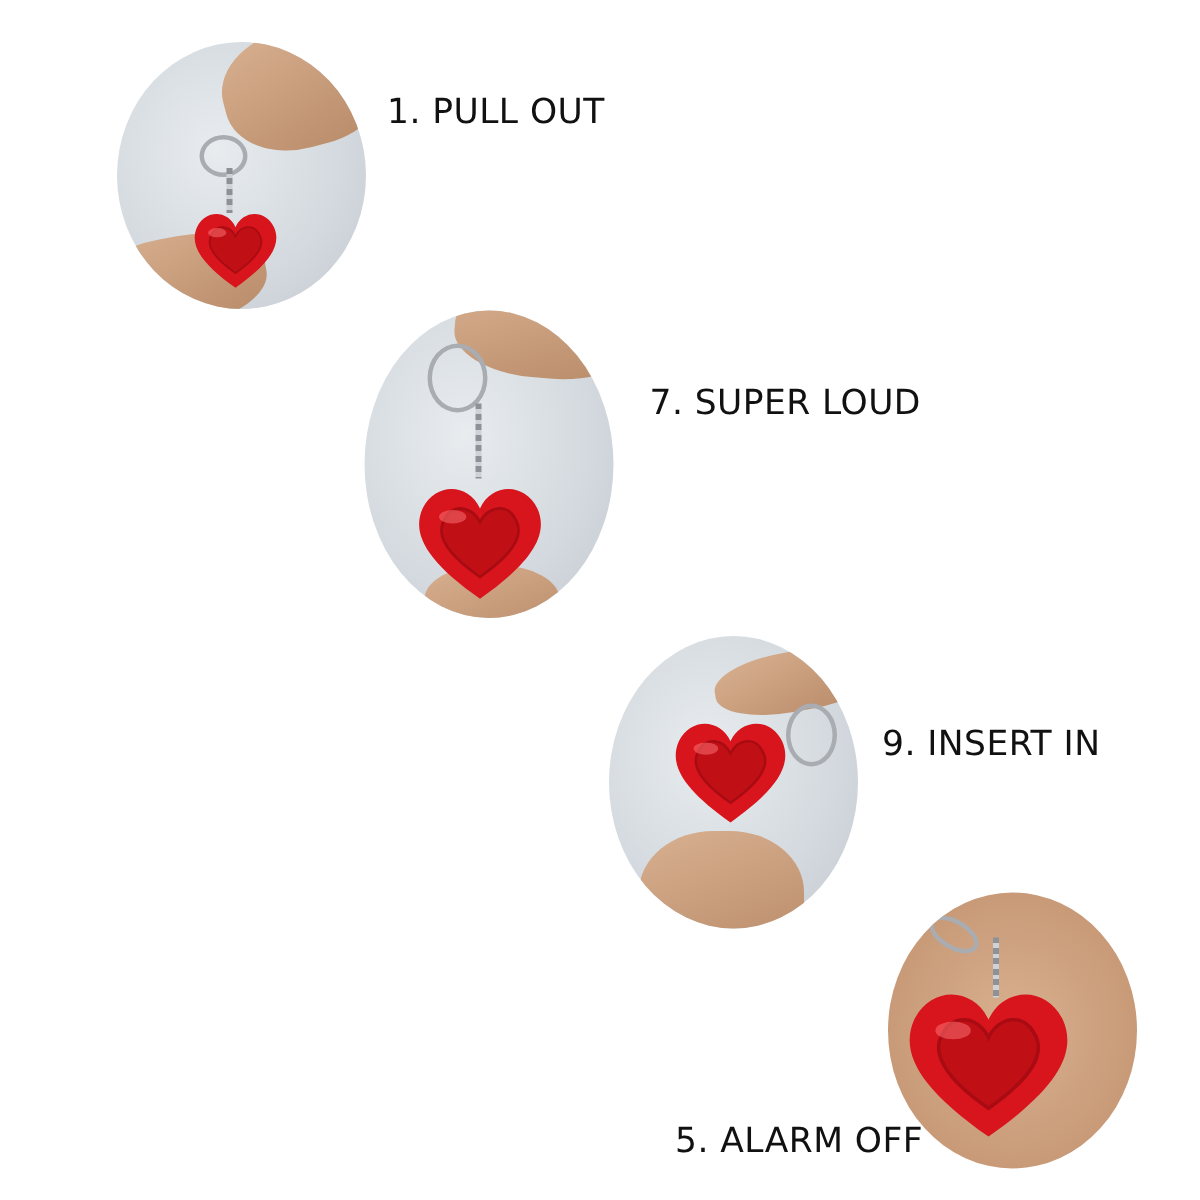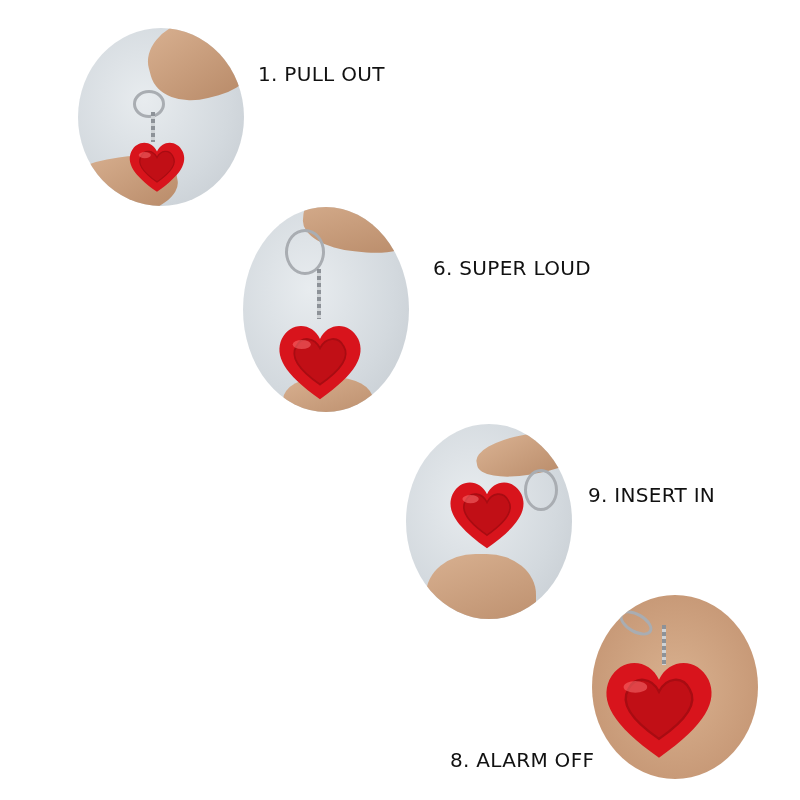--- a/index.html
+++ b/index.html
@@ -5,21 +5,21 @@
     html, body { margin: 0; padding: 0; }
     body {
       width: 800px; height: 800px; background: #ffffff; position: relative; overflow: hidden;
       font-family: "DejaVu Sans", sans-serif;
     }
     .step-photo {
       position: absolute; border-radius: 50%; overflow: hidden;
       background: radial-gradient(ellipse at 40% 40%, #e8ecef 0%, #d3d9de 60%, #c3c9cf 100%);
     }
     .step-label {
-      position: absolute; font-size: 20px; color: #111; letter-spacing: 0.3px; white-space: nowrap;
+      position: absolute; font-size: 23px; color: #111; letter-spacing: 0.3px; white-space: nowrap;
     }
     .heart { position: absolute; }
     .hand { position: absolute; border-radius: 45%; background: linear-gradient(160deg, #d8b090, #b88a68); }
     .ring { position: absolute; border: 3px solid #a9adb2; border-radius: 50%; background: transparent; }
     .chain { position: absolute; width: 4px; background: repeating-linear-gradient(180deg, #8d9298 0 4px, #cfd3d6 4px 7px); }
   </style>
 </head>
 <body>
 
 <div class="step-photo" style="left:78px; top:28px; width:166px; height:178px;">
@@ -39,21 +39,21 @@
   <div class="hand" style="left:60px; top:-15px; width:120px; height:60px; transform:rotate(5deg);"></div>
   <div class="hand" style="left:40px; top:170px; width:90px; height:50px;"></div>
   <div class="ring" style="left:42px; top:22px; width:34px; height:40px;"></div>
   <div class="chain" style="left:74px; top:62px; height:50px;"></div>
   <svg class="heart" style="left:28px; top:112px;" width="98" height="82" viewBox="0 0 100 90">
     <path d="M50 88 C10 60 0 40 8 22 C18 2 42 4 50 22 C58 4 82 2 92 22 C100 40 90 60 50 88Z" fill="#d8141c"></path>
     <path d="M50 72 C24 54 18 40 24 30 C30 18 44 20 50 32 C56 20 70 18 76 30 C82 40 76 54 50 72Z" fill="#c10f16" stroke="#a80c12" stroke-width="2"></path>
     <ellipse cx="30" cy="28" rx="10" ry="5" fill="#f77" opacity="0.5"></ellipse>
   </svg>
 </div>
-<div class="step-label" style="left:433px; top:256px;">6. SUPER LOUD</div>
+<div class="step-label" style="left:433px; top:256px;">7. SUPER LOUD</div>
 
 <div class="step-photo" style="left:406px; top:424px; width:166px; height:195px;">
   <div class="hand" style="left:70px; top:10px; width:110px; height:40px; transform:rotate(-10deg);"></div>
   <div class="hand" style="left:20px; top:130px; width:110px; height:90px;"></div>
   <div class="ring" style="left:118px; top:45px; width:28px; height:36px;"></div>
   <svg class="heart" style="left:40px; top:50px;" width="82" height="78" viewBox="0 0 100 90">
     <path d="M50 88 C10 60 0 40 8 22 C18 2 42 4 50 22 C58 4 82 2 92 22 C100 40 90 60 50 88Z" fill="#d8141c"></path>
     <path d="M50 72 C24 54 18 40 24 30 C30 18 44 20 50 32 C56 20 70 18 76 30 C82 40 76 54 50 72Z" fill="#c10f16" stroke="#a80c12" stroke-width="2"></path>
     <ellipse cx="30" cy="28" rx="10" ry="5" fill="#f77" opacity="0.5"></ellipse>
   </svg>
@@ -62,13 +62,13 @@
 
 <div class="step-photo" style="left:592px; top:595px; width:166px; height:184px; background: radial-gradient(ellipse at 50% 50%, #d9b18f 0%, #c89a78 70%, #b3866a 100%);">
   <div class="ring" style="left:26px; top:18px; width:30px; height:14px; transform:rotate(30deg);"></div>
   <div class="chain" style="left:70px; top:30px; height:40px;"></div>
   <svg class="heart" style="left:8px; top:58px;" width="118" height="108" viewBox="0 0 100 90">
     <path d="M50 88 C10 60 0 40 8 22 C18 2 42 4 50 22 C58 4 82 2 92 22 C100 40 90 60 50 88Z" fill="#d8141c"></path>
     <path d="M50 72 C24 54 18 40 24 30 C30 18 44 20 50 32 C56 20 70 18 76 30 C82 40 76 54 50 72Z" fill="#c10f16" stroke="#a80c12" stroke-width="2"></path>
     <ellipse cx="30" cy="28" rx="10" ry="5" fill="#f77" opacity="0.5"></ellipse>
   </svg>
 </div>
-<div class="step-label" style="left:450px; top:748px;">8. ALARM OFF</div>
+<div class="step-label" style="left:450px; top:748px;">5. ALARM OFF</div>
 
 </body></html>

